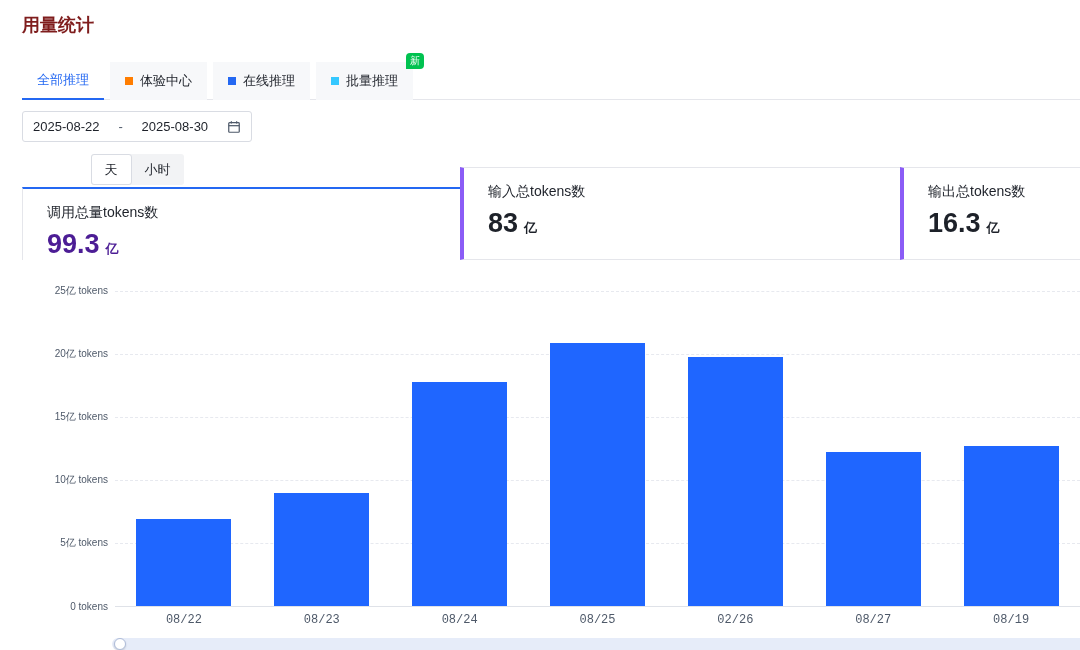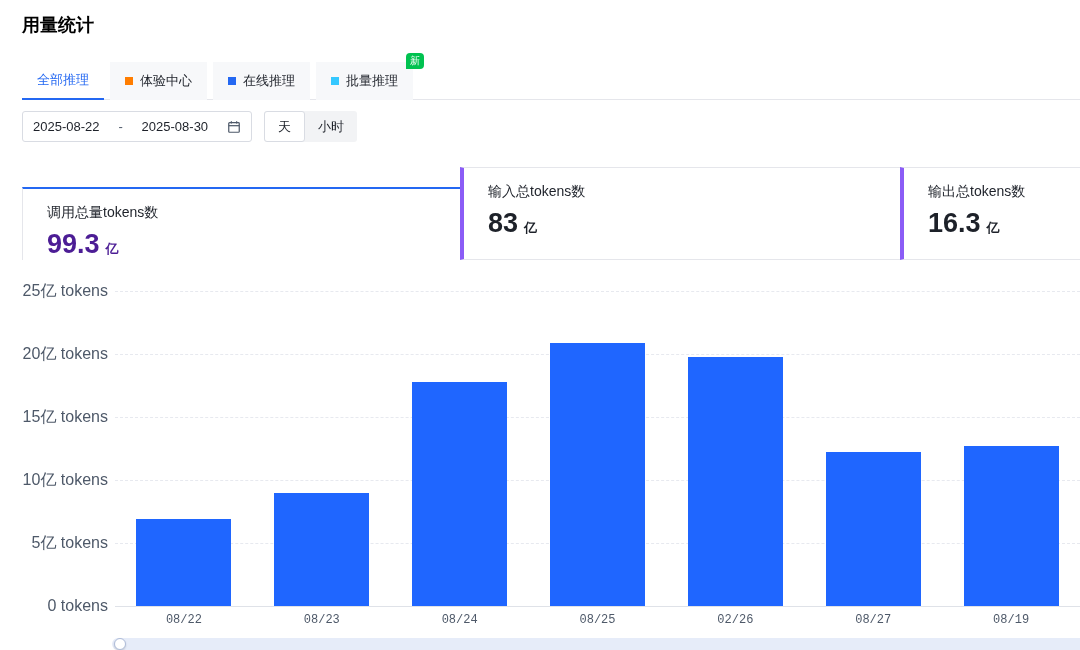--- a/index.html
+++ b/index.html
@@ -1,33 +1,33 @@
 <!DOCTYPE html>
 <html><head>
 <meta charset="utf-8">
 <style>
   * { margin:0; padding:0; box-sizing:border-box; }
   html,body { width:1080px; height:650px; overflow:hidden; background:#fff;
     font-family:"Liberation Sans","DejaVu Sans",sans-serif; color:#1d2129; }
   .page { position:relative; width:1080px; height:650px; background:#fff; }
 
-  .page-title { position:absolute; left:22px; top:13px; font-size:18px; font-weight:bold; color:#000000; }
+  .page-title { position:absolute; left:22px; top:13px; font-size:18px; font-weight:bold; color:#7f1d1d; }
 
   
   .tabbar { position:absolute; left:22px; right:0; top:62px; height:38px; display:flex; gap:6px;
     border-bottom:1px solid #e5e6eb; }
   .tab { position:relative; display:flex; align-items:center; gap:7px; padding:0 15px; height:38px;
     background:#f7f8fa; font-size:13px; color:#1d2129; cursor:pointer; margin-bottom:-1px; }
   .tab.active { background:#fff; color:#2468f2; border-bottom:2px solid #2468f2; }
   .sq { width:8px; height:8px; display:inline-block; flex:0 0 auto; }
   .badge { position:absolute; top:-9px; right:-11px; background:#00c250; color:#fff; font-size:10px;
     line-height:1; padding:3px 4px; border-radius:4px 4px 4px 0; }
 
   
-  .filters { position:absolute; left:22px; top:111px; display:flex; align-items:center; gap:12px; }
+  .filters { position:absolute; left:22px; top:111px; display:flex; align-items:center; gap:12px;flex-direction:column; }
   .daterange { display:flex; align-items:center; justify-content:space-between; gap:8px;
     border:1px solid #d9dce3; border-radius:3px; height:31px; width:230px; padding:0 10px;
     font-size:13px; color:#1d2129; cursor:pointer; }
   .daterange .sep { color:#4e5969; }
   .cal-icon { width:14px; height:14px; display:inline-block; }
   .segmented { display:flex; background:#f2f3f5; border-radius:3px; height:31px; align-items:stretch; }
   .seg { font-size:13px; padding:0 13px; border:none; background:transparent; color:#1d2129;
     cursor:pointer; border-radius:3px; font-family:inherit; }
   .seg.active { background:#fff; border:1px solid #d9dce3; }
 
@@ -43,21 +43,21 @@
   .card-title { font-size:14px; color:#1d2129; }
   .card-value { margin-top:7px; display:flex; align-items:baseline; gap:6px; font-size:27px;
     font-weight:bold; color:#1d2129; }
   .card.active .card-value { color:#4c1d95; }
   .card-unit { font-size:13px; font-weight:bold; }
 
   
   .chart { position:absolute; left:0; right:0; top:270px; height:380px; }
   .yaxis { position:absolute; left:0; right:0; top:21px; height:315px; }
   .tick-row { position:absolute; left:0; right:0; height:0; }
-  .tick-label { position:absolute; left:0; top:0; width:108px; text-align:right; font-size:16px;
+  .tick-label { position:absolute; left:0; top:0; width:108px; text-align:right; font-size:10px;
     color:#4e5969; transform:translateY(-50%); }
   .tick-line { position:absolute; left:115px; right:0; top:0; border-top:1px dashed #e7e9ef; }
   .tick-row.zero .tick-line { border-top:1px solid #dfe2e8; }
   .bars { position:absolute; left:115px; right:0; top:21px; height:315px; display:flex;
     align-items:flex-end; }
   .bar-slot { flex:1; display:flex; justify-content:center; align-items:flex-end; height:100%; }
   .bar { width:95px; }
   .xlabels { position:absolute; left:115px; right:0; top:343px; display:flex; }
   .xlabel { flex:1; text-align:center; font-size:12px; color:#4e5969;font-family:Liberation Mono, monospace; }
 

